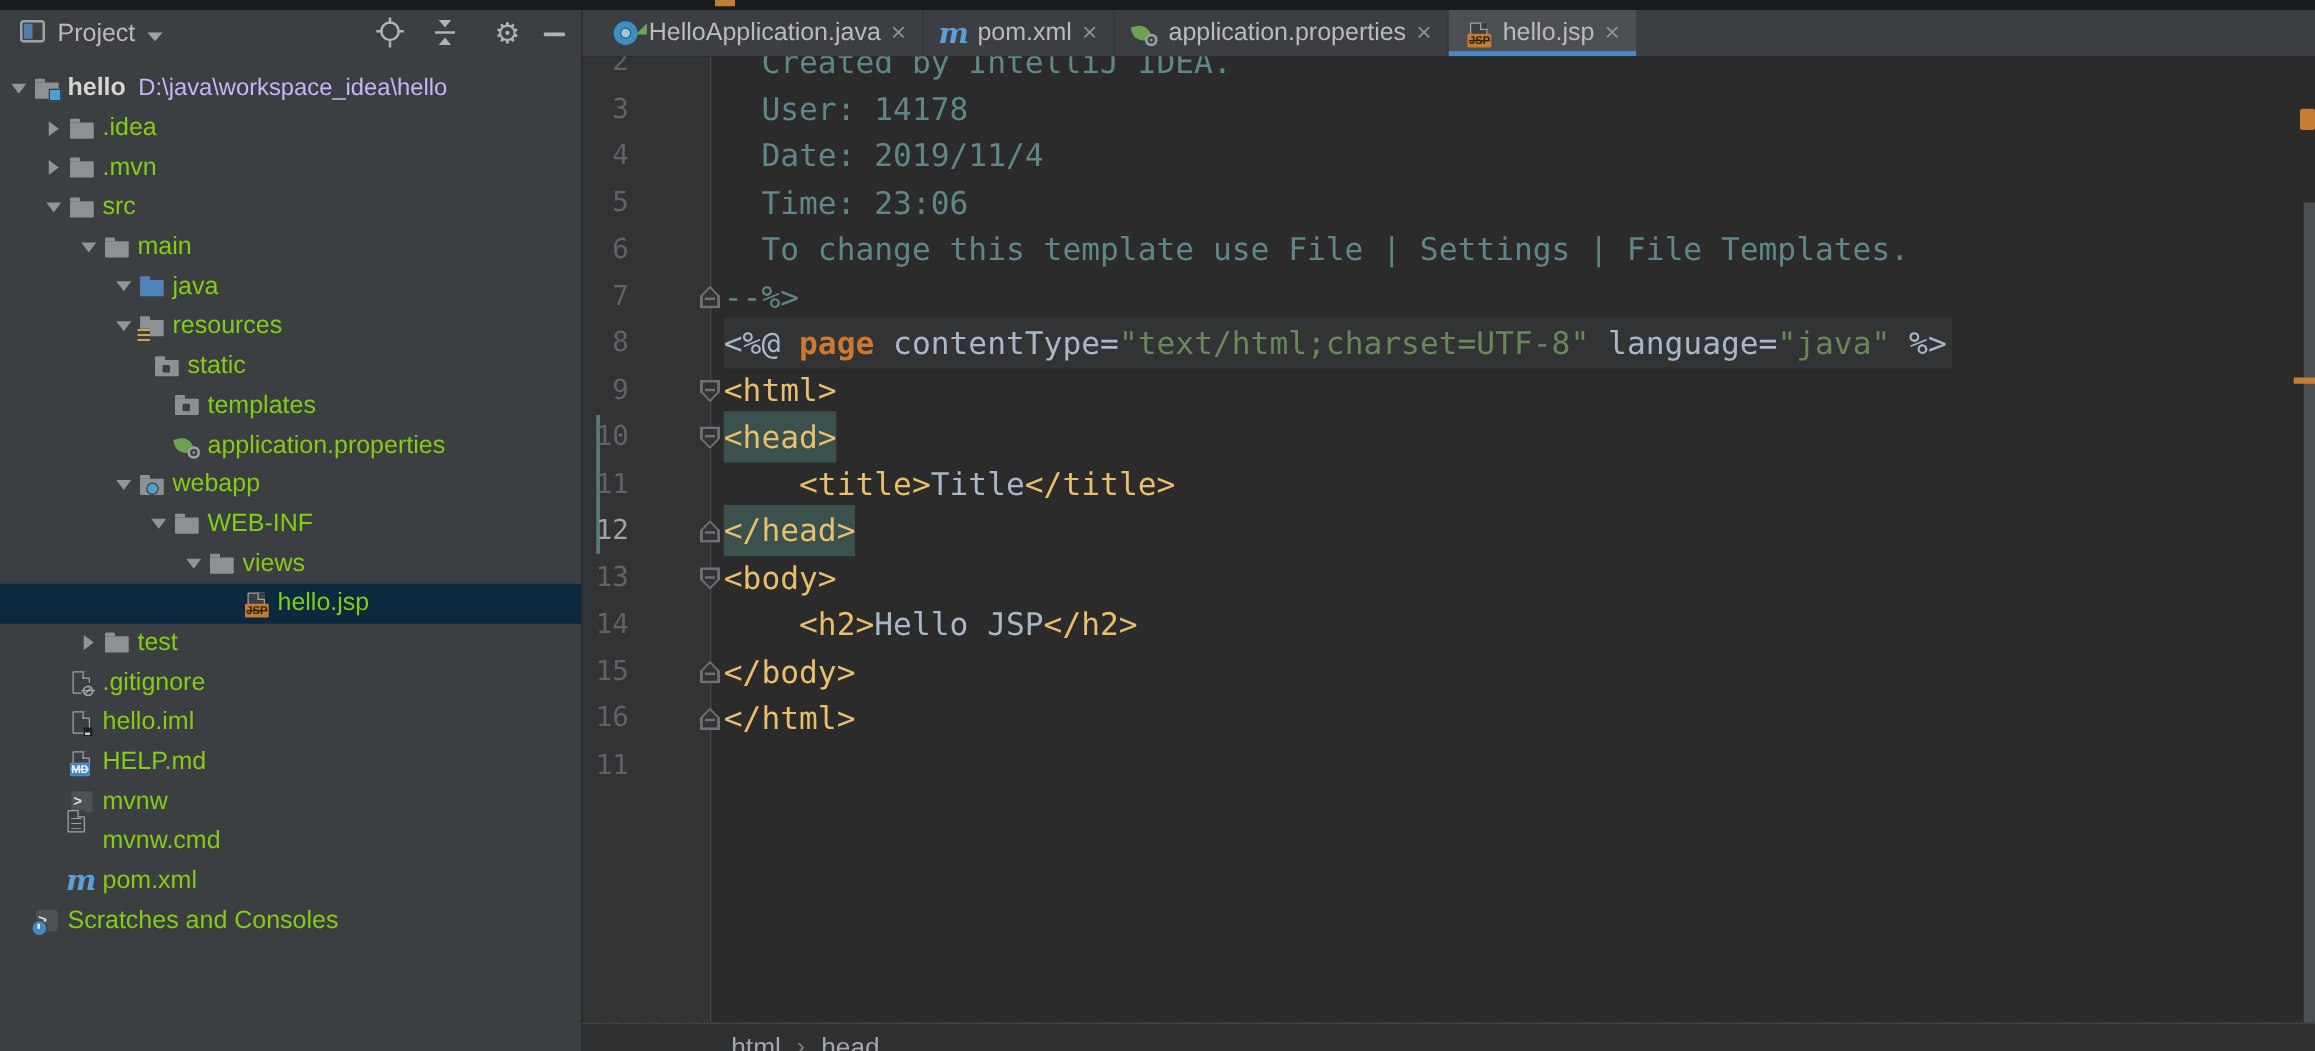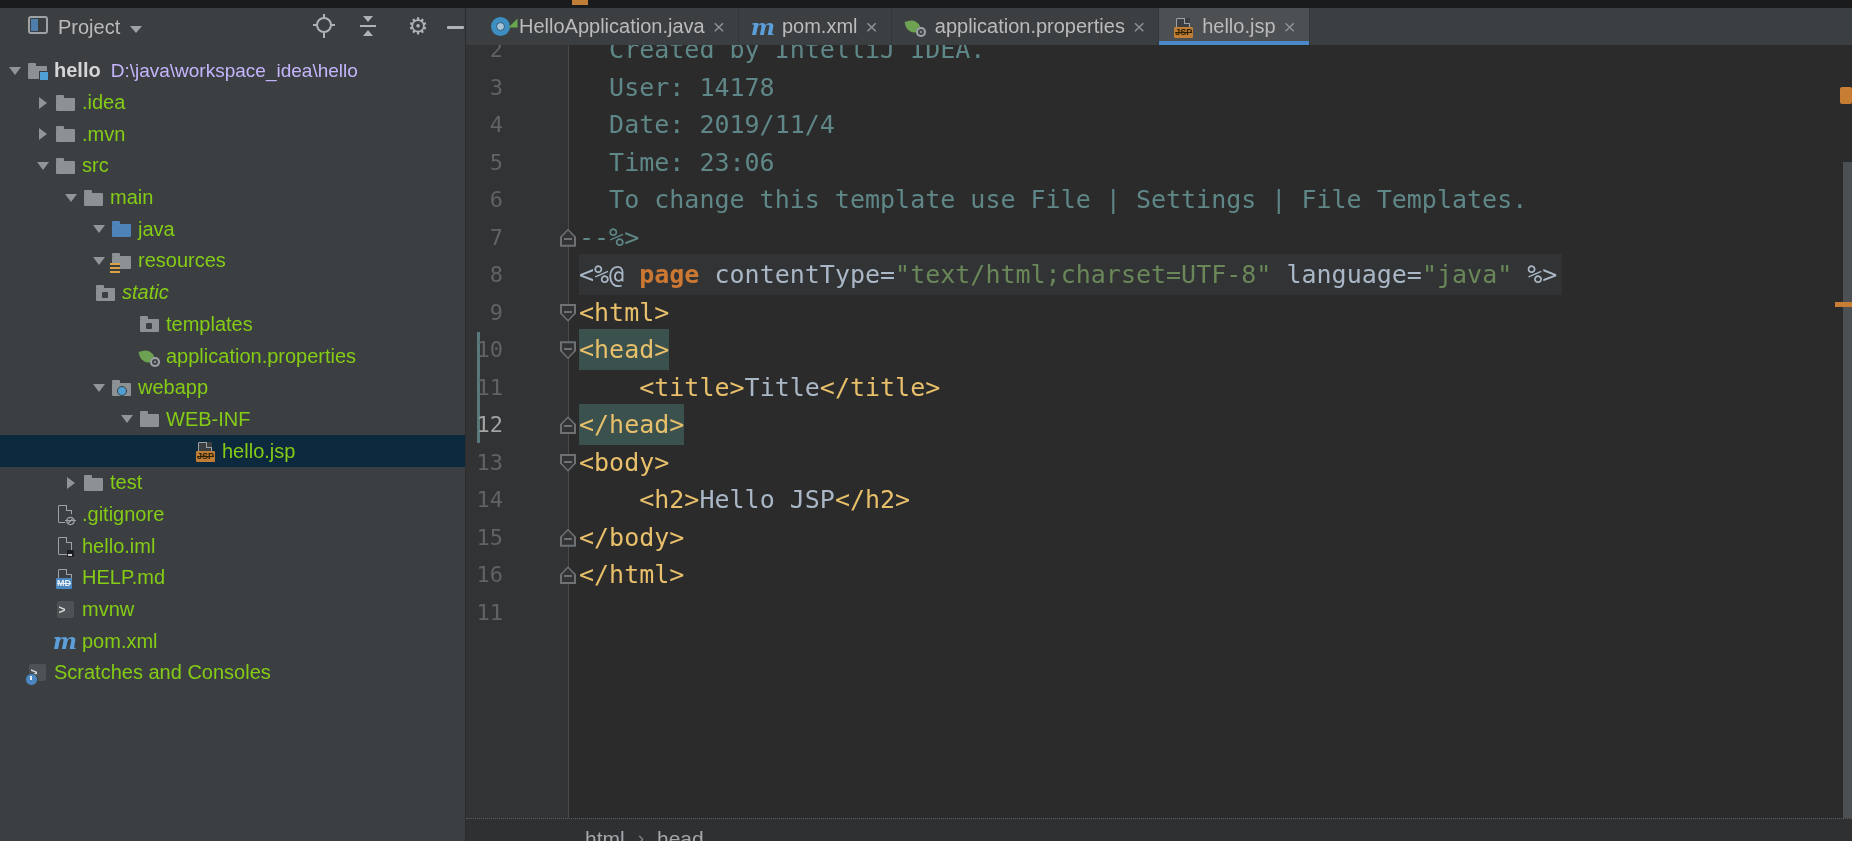--- a/index.html
+++ b/index.html
@@ -4,21 +4,21 @@
 <style>
   html,body{margin:0;padding:0;background:#1A1B1D;}
   .app{position:relative;width:1852px;height:841px;overflow:hidden;
        font-family:"Liberation Sans","DejaVu Sans",sans-serif;background:#2B2B2B;}
   
   .topstrip{position:absolute;left:0;top:0;width:1852px;height:8px;background:#1A1B1D;}
   .topspeck{position:absolute;left:572px;top:0;width:16px;height:5px;background:#BF7D35;}
   
   .panel{position:absolute;left:0;top:8px;width:465px;height:833px;background:#3C3F41;overflow:hidden;}
   .panel-divider{position:absolute;left:465px;top:8px;width:1px;height:833px;background:#2A2C2E;}
-  .phead{position:relative;height:40px;margin-left:12px;}
+  .phead{position:relative;height:40px;}
   .phead .pw-icon{position:absolute;left:16px;top:8px;width:20px;height:18px;border:2px solid #9EA3A6;border-radius:3px;box-sizing:border-box;}
   .phead .pw-icon i{position:absolute;left:1px;top:1px;bottom:1px;width:7px;background:#4E7FAC;}
   .phead .ptitle{position:absolute;left:46px;top:8px;font-size:20px;color:#BBBBBB;}
   .phead .chev{position:absolute;left:118px;top:18px;width:0;height:0;
        border-left:6px solid transparent;border-right:6px solid transparent;border-top:7px solid #9EA3A6;}
   .hicon{position:absolute;top:6px;width:24px;height:24px;color:#AFB3B5;}
   .locate{left:301px;}
   .locate s{position:absolute;left:3px;top:3px;width:16px;height:16px;border:2px solid #AFB3B5;border-radius:50%;box-sizing:border-box;}
   .locate b{position:absolute;background:#AFB3B5;}
   .locate b.v1{left:10px;top:0;width:2px;height:5px}.locate b.v2{left:10px;bottom:0;width:2px;height:5px}
@@ -219,21 +219,21 @@
           <span class="arr">
             <s class="tri-d" style="display:block"></s>
           </span>
           <span class="ticon">
             <span class="fold">
               <s class="badge-res"></s>
             </span>
           </span>
           <span class="tlabel">resources</span>
         </div>
-        <div class="trow" style="padding-left: 72px; font-style: italic;">
+        <div class="trow" style="padding-left: 100px;">
           <span class="arr"></span>
           <span class="ticon">
             <span class="fold">
               <s class="dot-dark"></s>
             </span>
           </span>
           <span class="tlabel">static</span>
         </div>
         <div class="trow" style="padding-left: 116px;">
           <span class="arr"></span>
@@ -264,20 +264,29 @@
         </div>
         <div class="trow" style="padding-left: 116px;">
           <span class="arr">
             <s class="tri-d" style="display:block"></s>
           </span>
           <span class="ticon">
             <span class="fold"></span>
           </span>
           <span class="tlabel">WEB-INF</span>
         </div>
+        <div class="trow" style="padding-left: 144px;">
+          <span class="arr">
+            <s class="tri-d" style="display:block"></s>
+          </span>
+          <span class="ticon">
+            <span class="fold"></span>
+          </span>
+          <span class="tlabel">views</span>
+        </div>
         <div class="trow sel" style="padding-left: 172px;">
           <span class="arr"></span>
           <span class="ticon">
             <span class="page">
               <s class="fbadge b-jsp">JSP</s>
             </span>
           </span>
           <span class="tlabel">hello.jsp</span>
         </div>
         <div class="trow" style="padding-left: 60px;">
@@ -315,20 +324,27 @@
             </span>
           </span>
           <span class="tlabel">HELP.md</span>
         </div>
         <div class="trow" style="padding-left: 32px;">
           <span class="arr"></span>
           <span class="ticon">
             <span class="consq">&gt;</span>
           </span>
           <span class="tlabel">mvnw</span>
+        </div>
+        <div class="trow" style="padding-left: 32px;">
+          <span class="arr"></span>
+          <span class="ticon">
+            <span class="page lines"></span>
+          </span>
+          <span class="tlabel">mvnw.cmd</span>
         </div>
         <div class="trow" style="padding-left: 32px;">
           <span class="arr"></span>
           <span class="ticon">
             <span class="maven-m">m</span>
           </span>
           <span class="tlabel">pom.xml</span>
         </div>
         <div class="trow" style="padding-left: 4px;">
           <span class="arr"></span>

